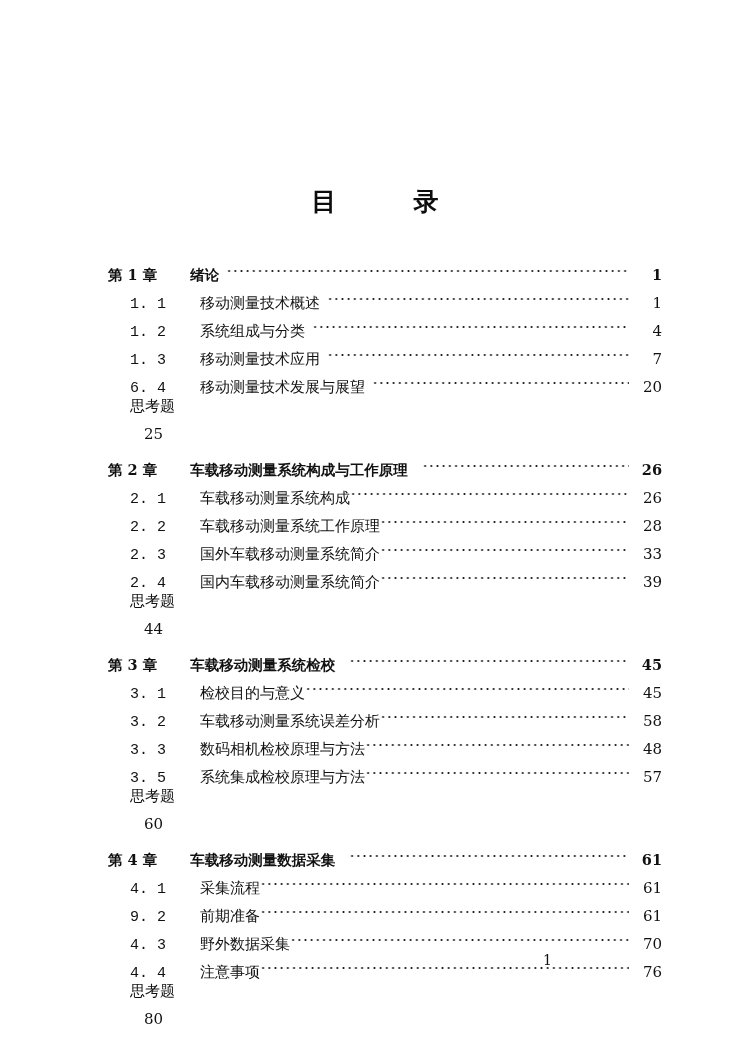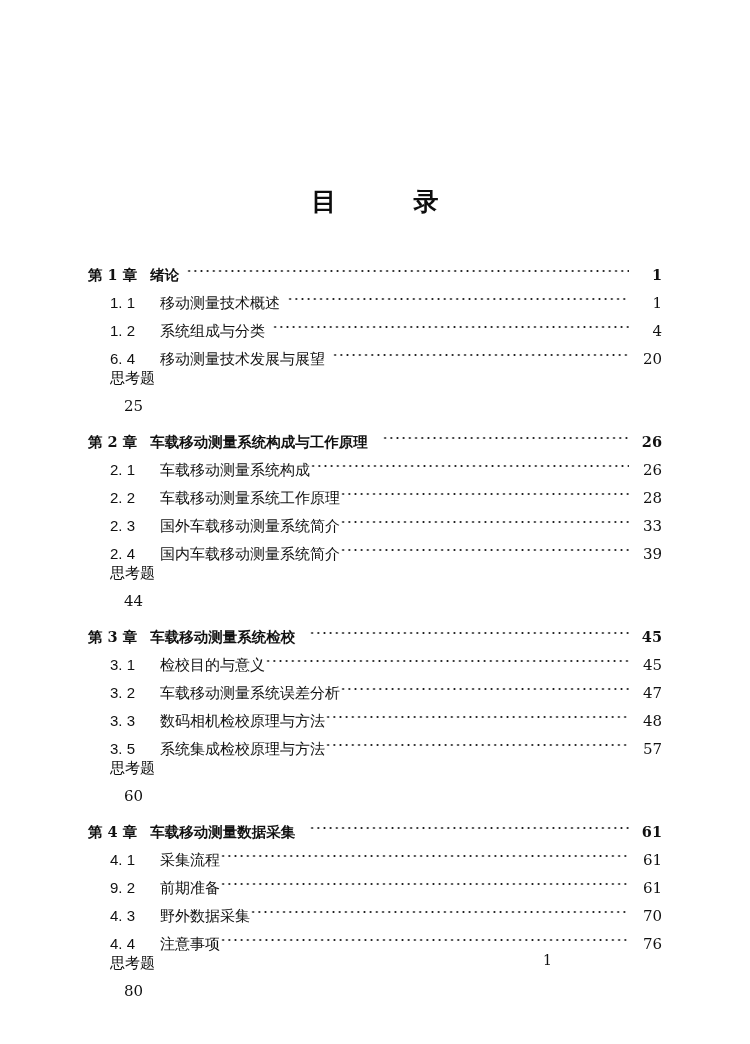--- a/index.html
+++ b/index.html
@@ -76,35 +76,35 @@
   
   .row-section {
     font-size: 15px;
     font-weight: normal;
     padding-left: 22px;
   }
   .row-section .sec-no {
     display: inline-block;
     min-width: 38px;
     padding-right: 12px;
-    font-family: Liberation Sans, sans-serif;
+    font-family: Liberation Mono, monospace;
   }
 
   
   .row-think {
     font-size: 15px;
     font-weight: normal;
     padding-left: 22px;
     flex-direction: column;
   }
   .row-think .label {
     padding-right: 7px;
   }
 
-  .label { flex: 0 0 auto; }
+  .label { flex: 0 0 auto; margin-left: 20px; }
 
   
   .leader {
     flex: 1 1 auto;
     overflow: hidden;
     position: relative;
     height: 28px;
   }
   .leader::after {
     content: "";
@@ -166,20 +166,26 @@
           <span class="leader gap-before"></span>
           <span class="pageno">1</span>
         </div>
         <div class="toc-row row-section">
           <span class="label sec-no">1. 2</span>
           <span class="label">系统组成与分类</span>
           <span class="leader gap-before"></span>
           <span class="pageno">4</span>
         </div>
         <div class="toc-row row-section">
+          <span class="label sec-no">1. 3</span>
+          <span class="label">移动测量技术应用</span>
+          <span class="leader gap-before"></span>
+          <span class="pageno">7</span>
+        </div>
+        <div class="toc-row row-section">
           <span class="label sec-no">6. 4</span>
           <span class="label">移动测量技术发展与展望</span>
           <span class="leader gap-before"></span>
           <span class="pageno">20</span>
         </div>
         <div class="toc-row row-think">
           <span class="label">思考题</span>
           <span class="leader gap-before"></span>
           <span class="pageno">25</span>
         </div>
@@ -231,21 +237,21 @@
         <div class="toc-row row-section">
           <span class="label sec-no">3. 1</span>
           <span class="label">检校目的与意义</span>
           <span class="leader"></span>
           <span class="pageno">45</span>
         </div>
         <div class="toc-row row-section">
           <span class="label sec-no">3. 2</span>
           <span class="label">车载移动测量系统误差分析</span>
           <span class="leader"></span>
-          <span class="pageno">47</span>
+          <span class="pageno">58</span>
         </div>
         <div class="toc-row row-section">
           <span class="label sec-no">3. 3</span>
           <span class="label">数码相机检校原理与方法</span>
           <span class="leader"></span>
           <span class="pageno">48</span>
         </div>
         <div class="toc-row row-section">
           <span class="label sec-no">3. 5</span>
           <span class="label">系统集成检校原理与方法</span>

